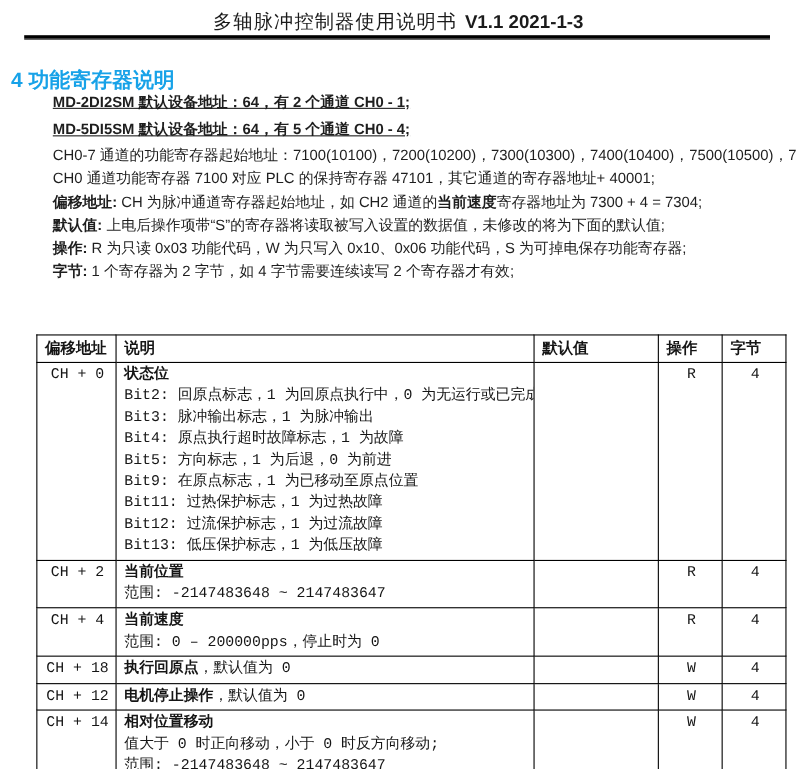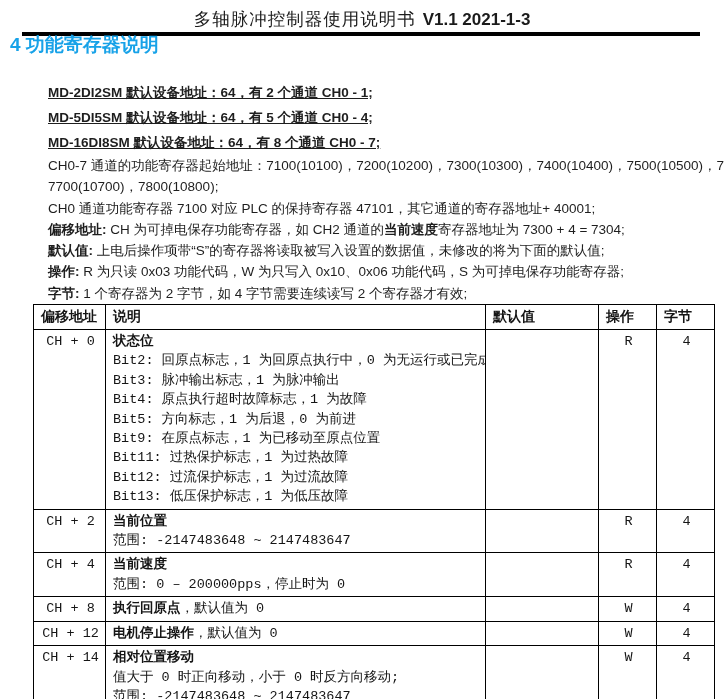--- a/index.html
+++ b/index.html
@@ -19,21 +19,21 @@
     font-size:17.5px; color:#1b1b1b; letter-spacing:1px;text-align:center;
   }
   .doc-version { font-size:17px; font-weight:bold; margin-left:7px; color:#1b1b1b; }
   .header-rule {
     position:absolute; top:32px; left:22px; width:678px; height:2px;
     border-top:3px solid #000; border-bottom:1.2px solid #000;
   }
 
   
   .section-heading {
-    position:absolute; top:32px; left:10px;
+    position:absolute; top:60px; left:10px;
     font-size:19px; font-weight:bold; color:#17A2E8;
   }
 
   
   .intro {
     position:absolute; top:80px; left:48px; width:668px;
     font-size:13.5px; line-height:21.3px; color:#1e1e1e;
   }
   .device-line { font-weight:bold; line-height:25px; white-space:nowrap;text-decoration:underline; }
   .addr-line, .note-line { white-space:nowrap; }
@@ -72,25 +72,23 @@
 <div class="doc-header">
   <span class="doc-title">多轴脉冲控制器使用说明书</span><span class="doc-version">V1.1 2021-1-3</span>
 </div>
 <div class="header-rule"></div>
 
 <div class="section-heading">4 功能寄存器说明</div>
 
 <div class="intro">
   <div class="device-line">MD-2DI2SM 默认设备地址：64，有 2 个通道 CH0 - 1;</div>
   <div class="device-line">MD-5DI5SM 默认设备地址：64，有 5 个通道 CH0 - 4;</div>
-  <div class="device-line">MD-16DI8SM 默认设备地址：64，有 8 个通道 CH0 - 7;</div>
   <div class="addr-line">CH0-7 通道的功能寄存器起始地址：7100(10100)，7200(10200)，7300(10300)，7400(10400)，7500(10500)，7600(10600)，</div>
-  <div class="addr-line">7700(10700)，7800(10800);</div>
   <div class="note-line">CH0 通道功能寄存器 7100 对应 PLC 的保持寄存器 47101，其它通道的寄存器地址+ 40001;</div>
-  <div class="note-line"><span class="note-label">偏移地址:</span><span> CH 为可掉电保存功能寄存器，如 CH2 通道的</span><span class="note-em">当前速度</span><span>寄存器地址为 7300 + 4 = 7304;</span></div>
+  <div class="note-line"><span class="note-label">偏移地址:</span><span> CH 为脉冲通道寄存器起始地址，如 CH2 通道的</span><span class="note-em">当前速度</span><span>寄存器地址为 7300 + 4 = 7304;</span></div>
   <div class="note-line"><span class="note-label">默认值:</span><span> 上电后操作项带“S”的寄存器将读取被写入设置的数据值，未修改的将为下面的默认值;</span></div>
   <div class="note-line"><span class="note-label">操作:</span><span> R 为只读 0x03 功能代码，W 为只写入 0x10、0x06 功能代码，S 为可掉电保存功能寄存器;</span></div>
   <div class="note-line"><span class="note-label">字节:</span><span> 1 个寄存器为 2 字节，如 4 字节需要连续读写 2 个寄存器才有效;</span></div>
 </div>
 
 <table class="reg-table">
   <colgroup>
     <col class="col-offset">
       <col class="col-desc">
       <col class="col-def">
@@ -157,21 +155,21 @@
       <td><span></span></td>
       <td>
           <div class="op-text">R</div>
         </td>
       <td>
           <div class="byte-text">4</div>
         </td>
     </tr>
     <tr>
       <td>
-          <div class="offset-text">CH + 8</div>
+          <div class="offset-text">CH + 18</div>
         </td>
       <td>
         <div class="reg-line"><span class="reg-name">执行回原点</span><span>，默认值为 0</span></div>
       </td>
       <td><span></span></td>
       <td>
           <div class="op-text">W</div>
         </td>
       <td>
           <div class="byte-text">4</div>

